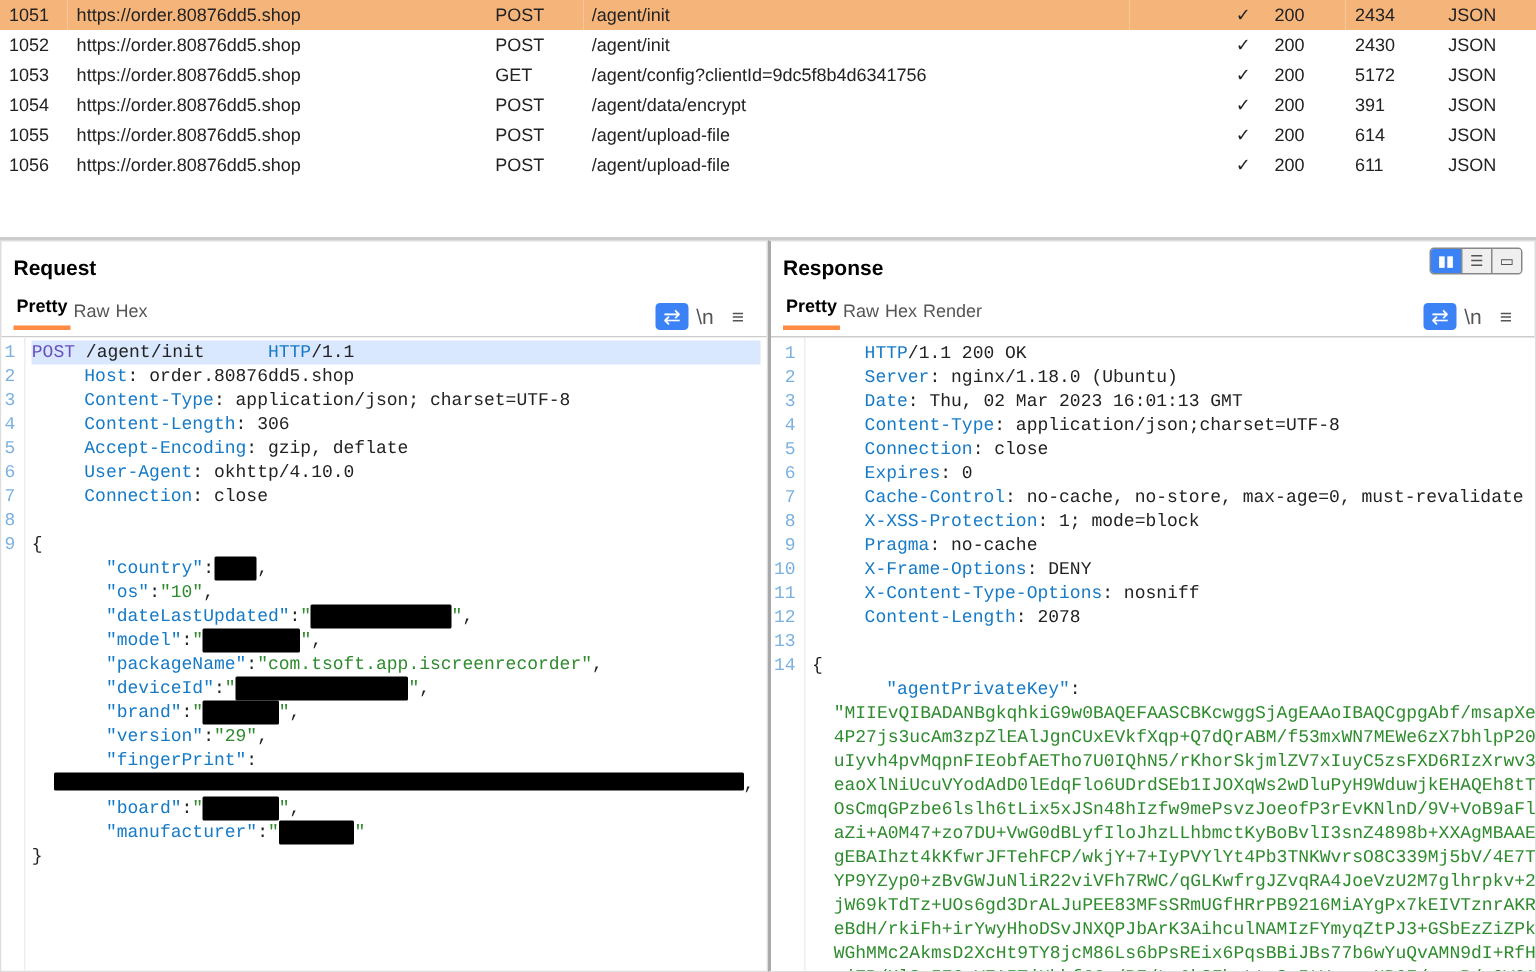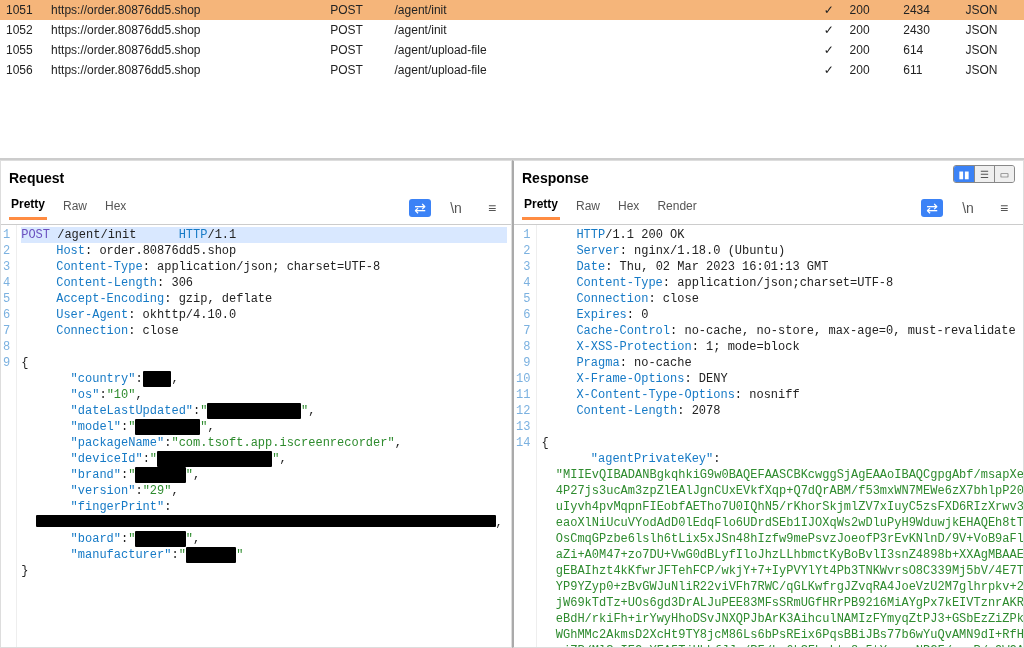--- a/index.html
+++ b/index.html
@@ -13,21 +13,21 @@
 .col-id{width:42px;margin-left:40px;} .col-host{width:260px;} .col-method{width:60px;}
 .col-path{width:340px;} .col-spacer{width:60px;} .col-check{width:24px;}
 .col-status{width:50px;} .col-len{width:58px;} .col-type{width:60px;}
 .check { font-size:14px; }
 
 .split { display:flex; height:488px; }
 .pane { width:50%; display:flex; flex-direction:column; border:1px solid #ddd; }
 .pane + .pane { border-left:2px solid #aaa; }
 
 .pane-head { height:30px; display:flex; align-items:center; padding:4px 8px 0 8px; font-weight:bold; font-size:14px; }
-.pane-tabs { display:flex; align-items:center; gap:14px; padding:4px 8px; border-bottom:1px solid #ccc; font-size:12px; }
+.pane-tabs { display:flex; align-items:flex-end; padding:4px 8px; border-bottom:1px solid #ccc; font-size:12px; }
 .pane-tabs .tab { cursor:pointer; padding:2px 2px 6px 2px; color:#555; }
 .pane-tabs .tab.active { color:#000; font-weight:bold; border-bottom:3px solid #ff8c42; }
 .pane-tabs .spacer { flex:1; }
 .icon-btn { width:22px; height:18px; display:inline-flex; align-items:center; justify-content:center; cursor:pointer; font-size:14px; color:#555; border-radius:3px; }
 .icon-btn.primary { background:#3b82f6; color:#fff; }
 .top-icons { display:flex; gap:6px; height:22px; justify-content:flex-end; padding:4px 8px 0 0; }
 .top-icons .group { display:flex; border:1px solid #888; border-radius:3px; overflow:hidden; background:#eee; }
 .top-icons .group span { width:20px; height:16px; display:inline-flex; align-items:center; justify-content:center; font-size:10px; border-left:1px solid #888; background:#efefef; color:#555; }
 .top-icons .group span:first-child { border-left:none; }
 .top-icons .group span.active { background:#3b82f6; color:#fff; }
@@ -60,20 +60,42 @@
         </tr>
         <tr>
           <td class="col-id">1052</td>
           <td class="col-host">https://order.80876dd5.shop</td>
           <td class="col-method">POST</td>
           <td class="col-path">/agent/init</td>
           <td class="col-spacer"></td>
           <td class="col-check check">✓</td>
           <td class="col-status">200</td>
           <td class="col-len">2430</td>
+          <td class="col-type">JSON</td>
+        </tr>
+        <tr>
+          <td class="col-id">1053</td>
+          <td class="col-host">https://order.80876dd5.shop</td>
+          <td class="col-method">GET</td>
+          <td class="col-path">/agent/config?clientId=9dc5f8b4d6341756</td>
+          <td class="col-spacer"></td>
+          <td class="col-check check">✓</td>
+          <td class="col-status">200</td>
+          <td class="col-len">5172</td>
+          <td class="col-type">JSON</td>
+        </tr>
+        <tr>
+          <td class="col-id">1054</td>
+          <td class="col-host">https://order.80876dd5.shop</td>
+          <td class="col-method">POST</td>
+          <td class="col-path">/agent/data/encrypt</td>
+          <td class="col-spacer"></td>
+          <td class="col-check check">✓</td>
+          <td class="col-status">200</td>
+          <td class="col-len">391</td>
           <td class="col-type">JSON</td>
         </tr>
         <tr>
           <td class="col-id">1055</td>
           <td class="col-host">https://order.80876dd5.shop</td>
           <td class="col-method">POST</td>
           <td class="col-path">/agent/upload-file</td>
           <td class="col-spacer"></td>
           <td class="col-check check">✓</td>
           <td class="col-status">200</td>

